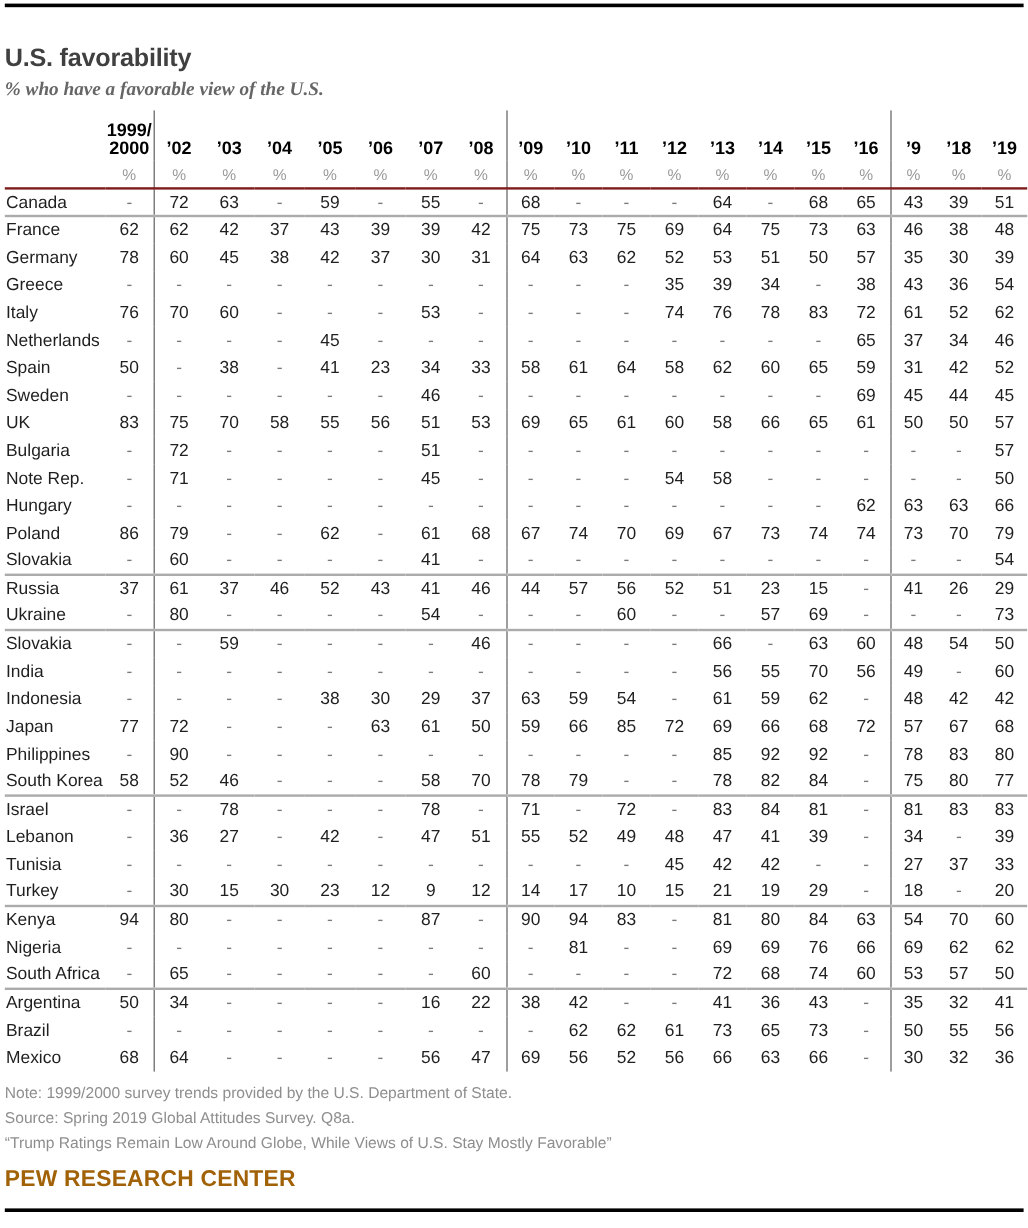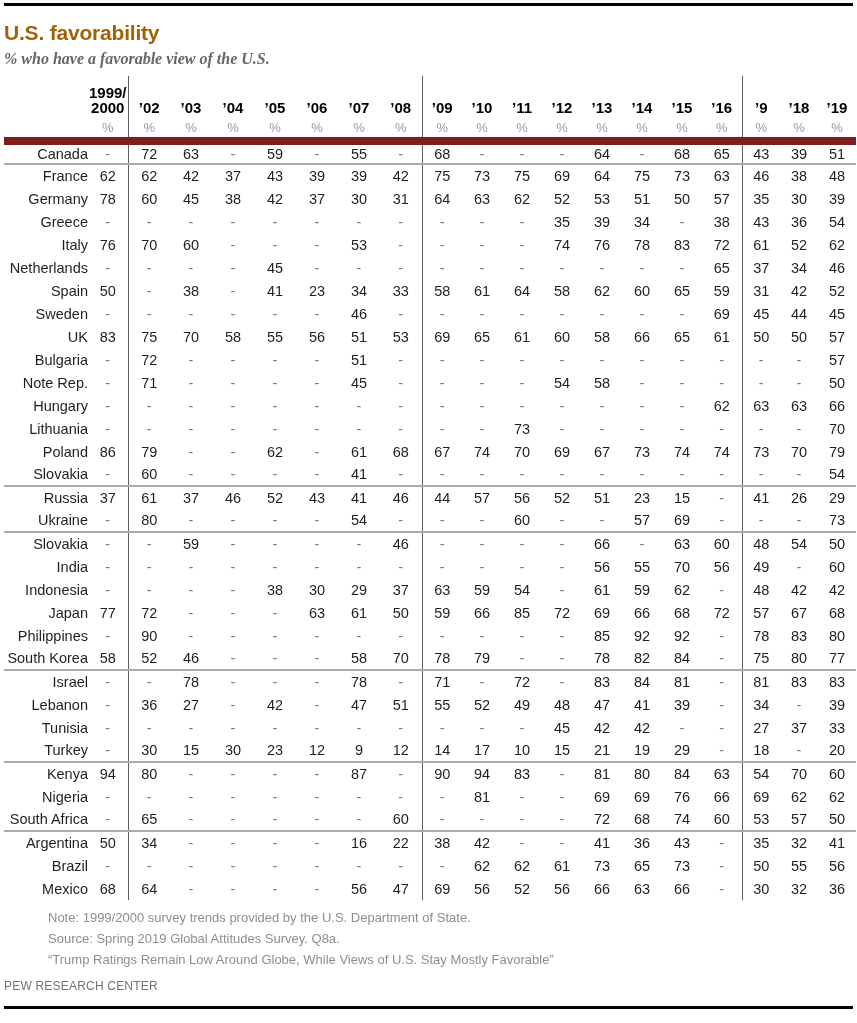--- a/index.html
+++ b/index.html
@@ -8,21 +8,21 @@
     width: 857px; height: 1023px; overflow: hidden;
     background: #ffffff; color: #1f1f1f;
     font-family: "Liberation Sans", "DejaVu Sans", sans-serif;
   }
   .page { padding: 0 4px; }
   .rule { height: 3px; background: #000; }
   .rule.top { margin-top: 3px; }
   .rule.bottom { margin-top: 13px; }
   .title {
     font-size: 21px; font-weight: bold; letter-spacing: -0.2px;
-    margin: 15px 0 5px 0; color: #a16207;
+    margin: 31px 0 5px 0; color: #404040;
   }
   .subtitle {
     font-family: "Liberation Serif", "DejaVu Serif", serif;
     font-style: italic; font-size: 16px; color: #666;
     margin: 0 0 8px 0;
     font-weight: bold;
   }
   table.favtable {
     border-collapse: collapse; table-layout: fixed; width: 849px;
     margin-top: 2px;
@@ -31,34 +31,34 @@
   thead tr.years th {
     font-weight: bold; font-size: 15px; color: #000;
     text-align: center; vertical-align: bottom;
     white-space: pre-line; line-height: 1.05;
     height: 42px; padding-bottom: 2px;
   }
   thead tr.units th {
     font-weight: normal; font-size: 13px; color: #9a9a9a;
     text-align: center; height: 23px; vertical-align: middle;
   }
-  thead { border-bottom: 8px solid #7f1d1d; }
+  thead { border-bottom: 2px solid #7f1d1d; }
   tbody td {
     height: 23px; text-align: center; font-size: 14.5px;
     vertical-align: middle; color: #1f1f1f;
   }
-  tbody td.country { text-align: right; padding-left: 1px; white-space: nowrap; margin-left: 35px; }
+  tbody td.country { text-align: left; padding-left: 1px; white-space: nowrap; margin-left: 35px; }
   .div-r { border-right: 1px solid #5f5f5f; }
   tr.group-start td { border-top: 2px solid #ababab; }
   td.na { color: #7a7a7a; }
   .notes { margin-top: 7px; color: #8e8e8e; font-size: 13px; line-height: 21px; }
-  .notes div { white-space: nowrap; margin-left: 44px; }
+  .notes div { white-space: nowrap; }
   .brand {
-    margin-top: 9px; font-size: 12px; font-weight: normal;
-    letter-spacing: 0.2px; color: #737373;
+    margin-top: 9px; font-size: 19px; font-weight: bold;
+    letter-spacing: 0.2px; color: #a16207;
   }
 </style>
 </head>
 <body>
 
 <div class="page">
   <div class="rule top"></div>
 
   <div class="title">U.S. favorability</div>
   <div class="subtitle">% who have a favorable view of the U.S.</div>
@@ -392,42 +392,20 @@
           <td class="na">-</td>
           <td class="na">-</td>
           <td class="na">-</td>
           <td class="na">-</td>
           <td class="div-r">62</td>
           <td>63</td>
           <td>63</td>
           <td>66</td>
         </tr>
         <tr>
-          <td class="country">Lithuania</td>
-          <td class="div-r na">-</td>
-          <td class="na">-</td>
-          <td class="na">-</td>
-          <td class="na">-</td>
-          <td class="na">-</td>
-          <td class="na">-</td>
-          <td class="na">-</td>
-          <td class="div-r na">-</td>
-          <td class="na">-</td>
-          <td class="na">-</td>
-          <td>73</td>
-          <td class="na">-</td>
-          <td class="na">-</td>
-          <td class="na">-</td>
-          <td class="na">-</td>
-          <td class="div-r na">-</td>
-          <td class="na">-</td>
-          <td class="na">-</td>
-          <td>70</td>
-        </tr>
-        <tr>
           <td class="country">Poland</td>
           <td class="div-r">86</td>
           <td>79</td>
           <td class="na">-</td>
           <td class="na">-</td>
           <td>62</td>
           <td class="na">-</td>
           <td>61</td>
           <td class="div-r">68</td>
           <td>67</td>

